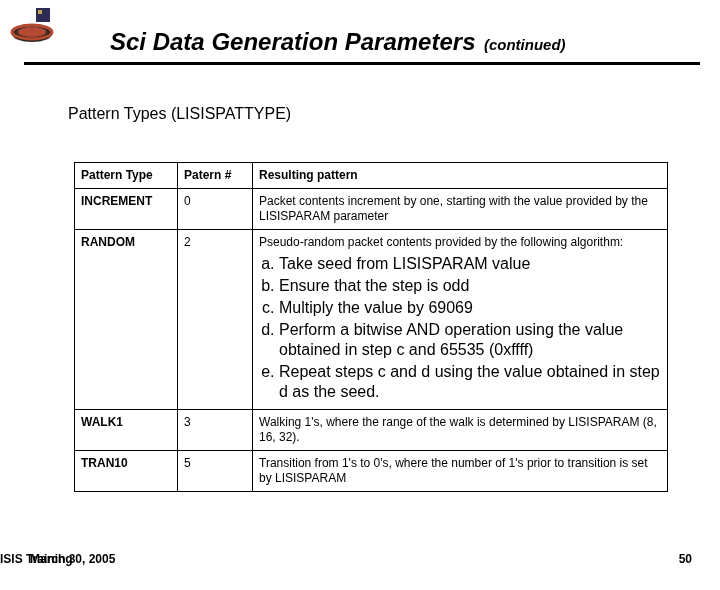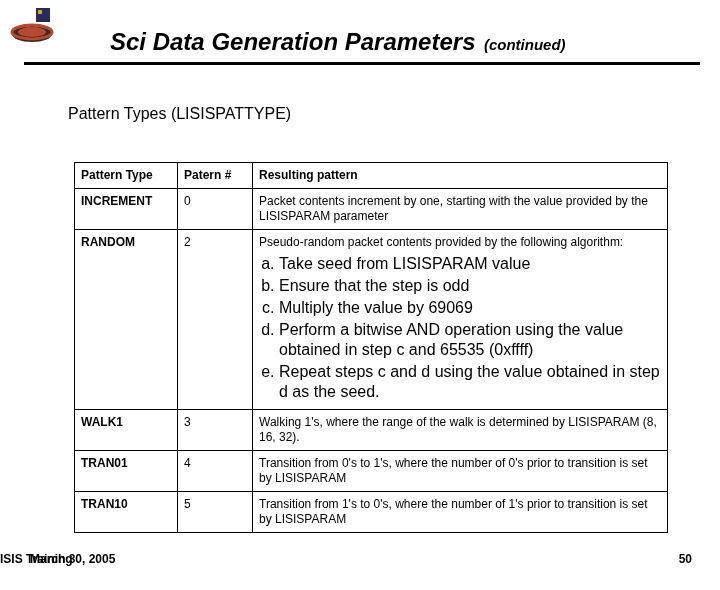--- a/index.html
+++ b/index.html
@@ -179,25 +179,20 @@
               <li>Repeat steps c and d using the value obtained in step d as the seed.</li>
             </ol>
           </td>
         </tr>
         <tr>
           <td class="pt-name">WALK1</td>
           <td class="pt-num">3</td>
           <td class="pt-desc">Walking 1's, where the range of the walk is determined by LISISPARAM (8, 16, 32).</td>
         </tr>
         <tr>
-          <td class="pt-name">TRAN01</td>
-          <td class="pt-num">4</td>
-          <td class="pt-desc">Transition from 0's to 1's, where the number of 0's prior to transition is set by LISISPARAM</td>
-        </tr>
-        <tr>
           <td class="pt-name">TRAN10</td>
           <td class="pt-num">5</td>
           <td class="pt-desc">Transition from 1's to 0's, where the number of 1's prior to transition is set by LISISPARAM</td>
         </tr>
       </tbody>
     </table>
   </div>
 
   <div class="footer">
     <div class="date">March 30, 2005</div>

